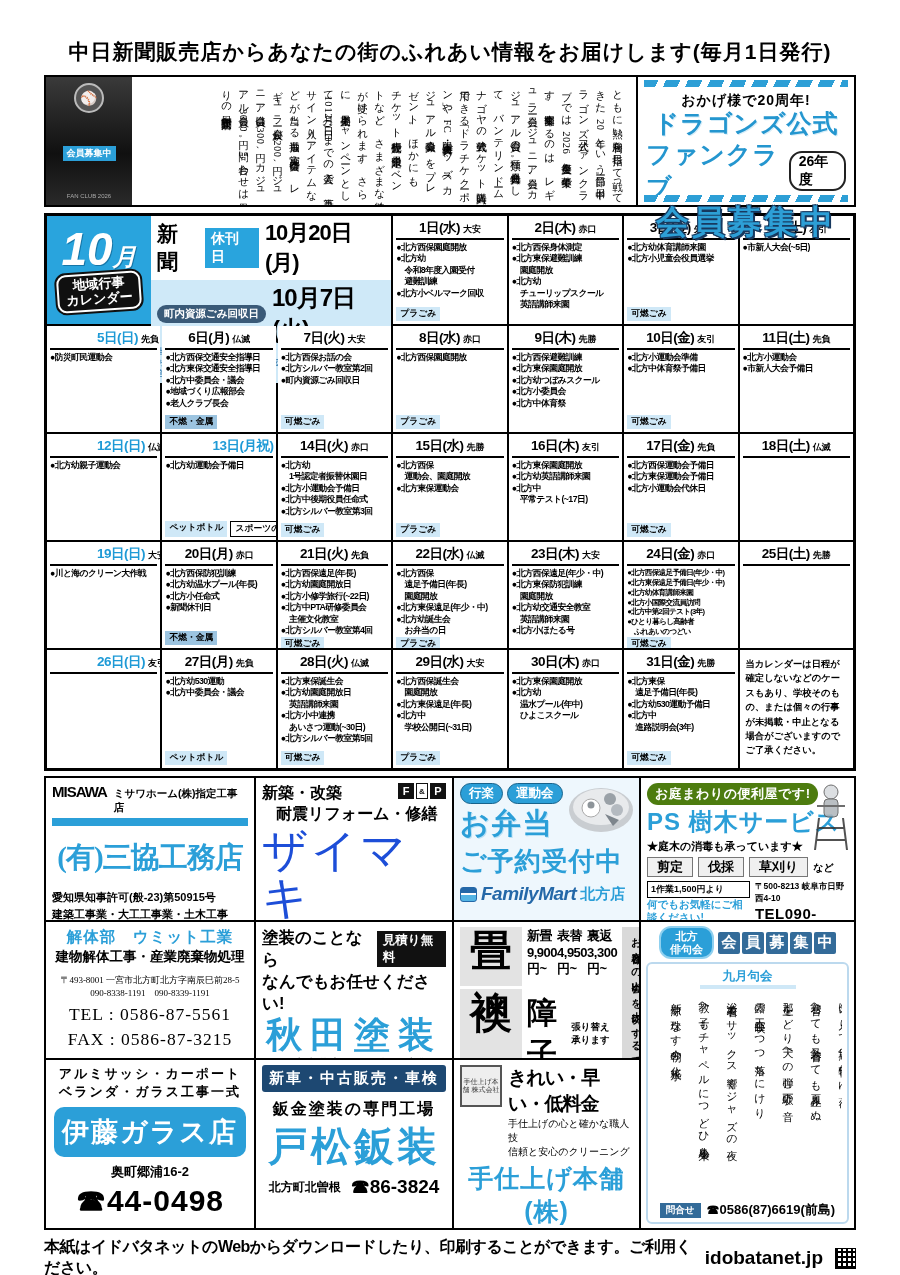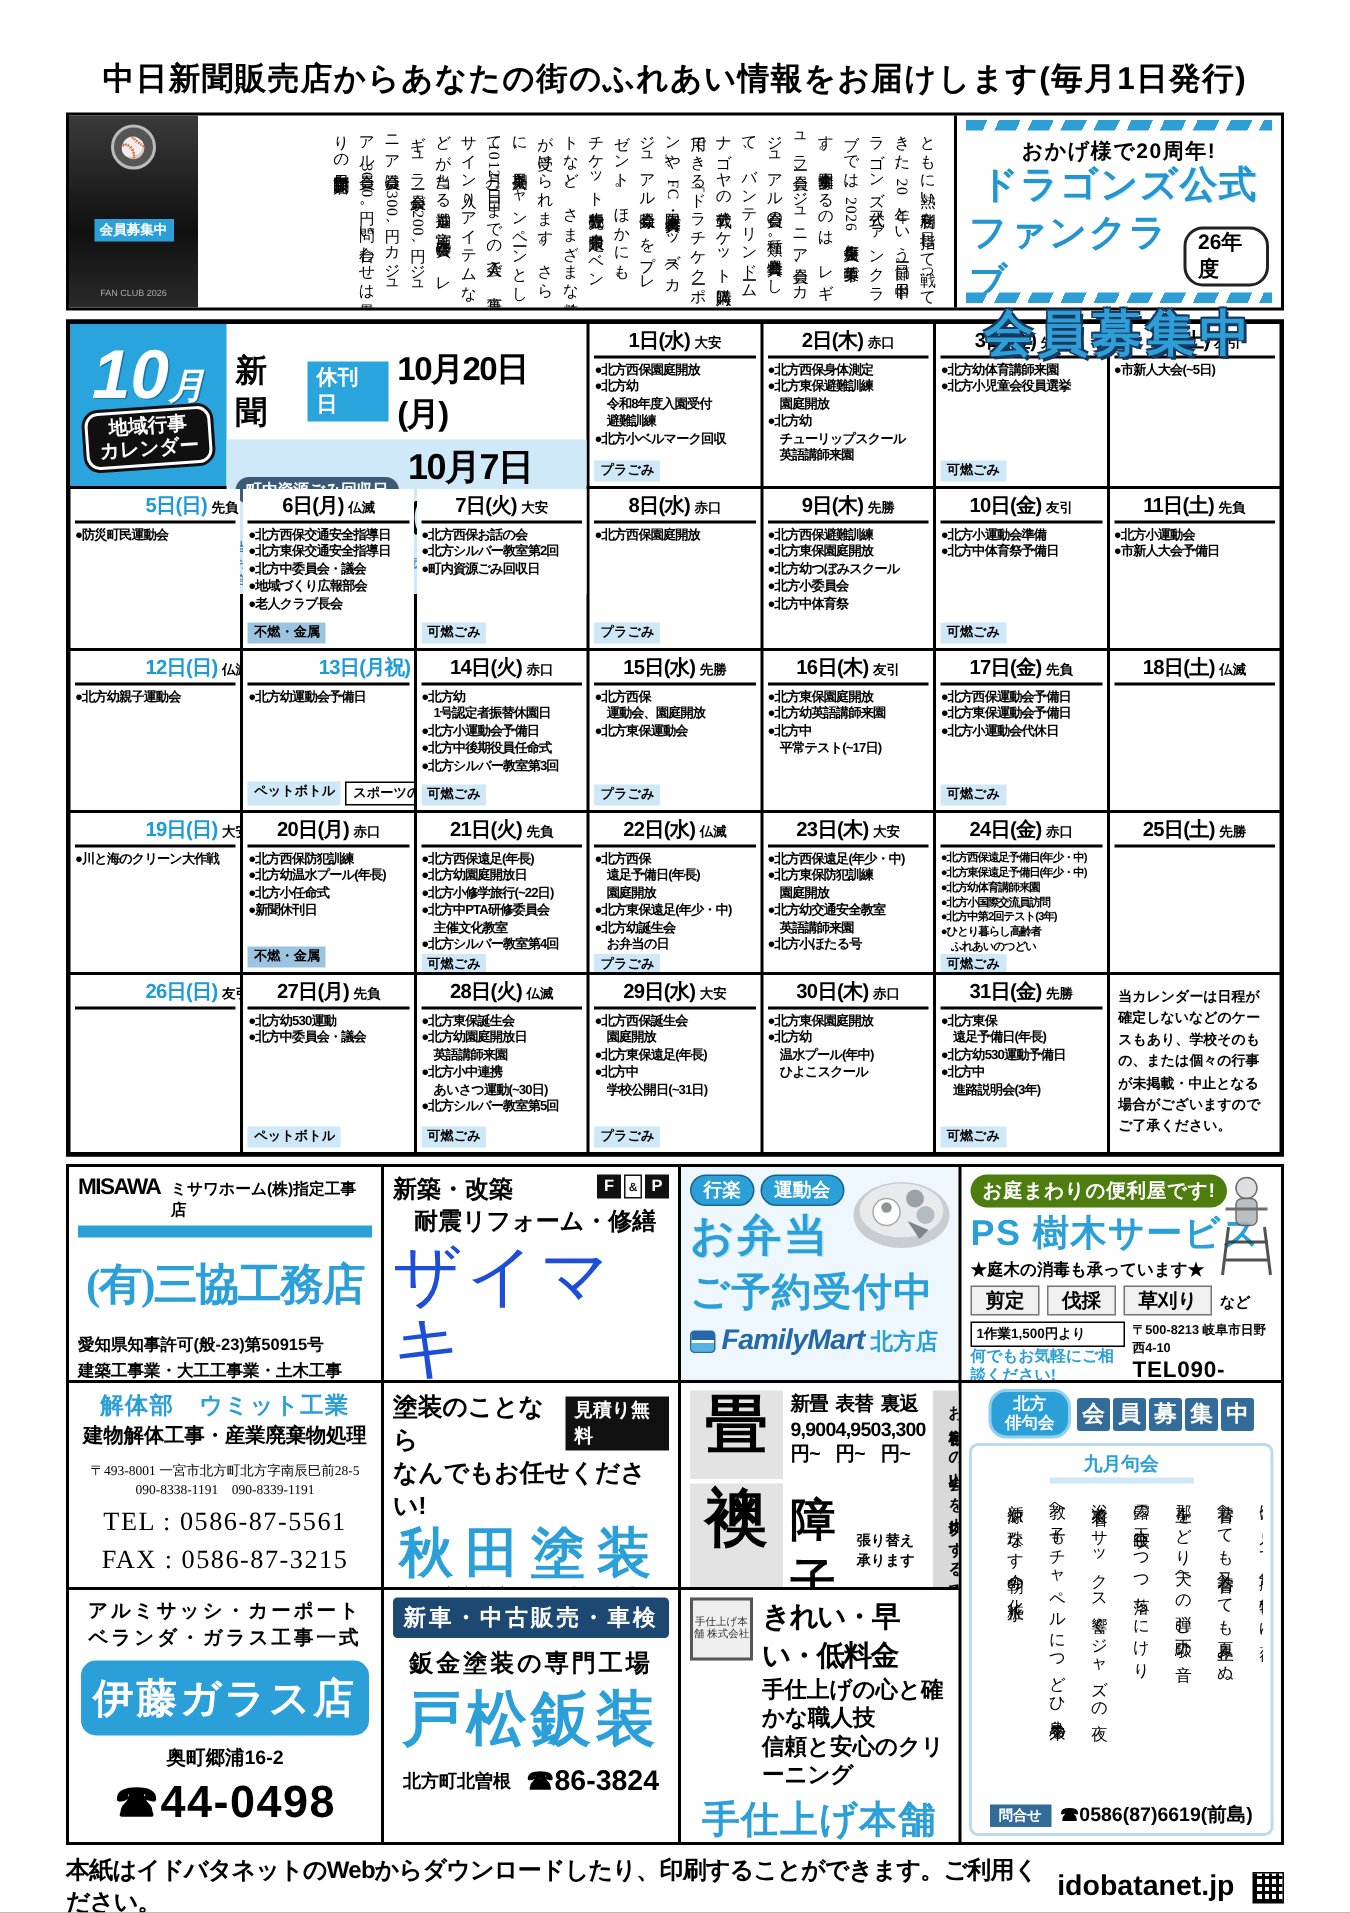--- a/index.html
+++ b/index.html
@@ -38,21 +38,21 @@
   .cal { margin-top:6px; display:grid; grid-template-columns:repeat(7,1fr);
     grid-template-rows:108px 106px 106px 106px 118px; gap:2px; background:#000; border:3px solid #000; }
   .cal-head { grid-column:1/4; background:#fff; display:flex; }
   .month-block { width:104px; flex:none; background:#29a4dd; color:#fff; display:flex; flex-direction:column;
     align-items:center; justify-content:center; gap:3px; }
   .month-line { font-style:italic; font-weight:900; line-height:.9; text-shadow:1px 1px 0 #1676a8; }
   .month-num { font-size:46px; } .month-unit { font-size:24px; }
   .month-sub { background:#101010; border:2px solid #fff; box-shadow:0 0 0 2px #101010; border-radius:9px;
     padding:2px 7px; transform:rotate(-4deg); text-align:center; font-size:13px; font-weight:900; line-height:1.15; }
   .head-right { flex:1; display:flex; flex-direction:column; }
-  .holiday-row { display:flex; align-items:center; gap:6px; padding:15px 6px 2px; }
+  .holiday-row { display:flex; align-items:center; gap:6px; padding:2px 6px 2px; }
   .np-label { font-size:21px; font-weight:900; }
   .kyukan { background:#29a4dd; color:#fff; font-size:14px; font-weight:800; padding:2px 6px; }
   .hdate { font-size:22px; font-weight:900; letter-spacing:-1px; }
   .recycle-area { flex:1; background:#cfe9f8; padding:2px 6px 3px; }
   .recycle-row { display:flex; align-items:center; gap:6px; }
   .rbadge { background:#3a5a78; color:#fff; border-radius:10px; font-size:10.5px; font-weight:700; padding:2px 7px; white-space:nowrap; }
   .rdate { font-size:24px; font-weight:900; letter-spacing:-1px; }
   .rnote { font-size:8px; color:#3f7fae; line-height:1.4; font-weight:700; }
   .rnote span { display:block; }
   .cell { background:#fff; padding:2px 3px 3px; display:flex; flex-direction:column; overflow:hidden; }
@@ -142,21 +142,21 @@
   .tt-prices { display:flex; flex-direction:row; justify-content:center; font-weight:900; font-size:13px; letter-spacing:-.5px; }
   .tt-vert { grid-row:1/3; grid-column:3; background:#d9d9d9; writing-mode:vertical-rl; font-size:10.5px; font-weight:800; padding:3px 2px; letter-spacing:1.5px; }
   .tt-shoji { display:flex; align-items:center; gap:6px; }
   .tt-shoji-big { font-size:30px; font-weight:900; font-family:"Liberation Serif",serif; letter-spacing:2px; }
   .tt-shoji-sub { font-size:9.5px; font-weight:800; }
   
   .te-head { display:flex; gap:6px; }
   .te-logo { width:42px; height:42px; border:2px solid #555; background:#eee; display:grid; place-items:center;
     font-size:7px; color:#333; text-align:center; line-height:1.2; flex:none; }
   .te-l1 { font-size:19px; font-weight:900; letter-spacing:-1px; }
-  .te-l2,.te-l3 { font-size:15px; font-weight:700; }
+  .te-l2,.te-l3 { font-size:10px; font-weight:400; }
   .te-name { color:#2b9fd8; font-size:25px; font-weight:900; text-align:center; letter-spacing:1px; margin-top:3px; }
   
   .haiku { grid-column:4; grid-row:2/4; display:flex; flex-direction:column; padding:4px 5px; }
   .h-top { display:flex; gap:4px; align-items:center; justify-content:center; margin-bottom:3px; }
   .h-club { background:#2b9fd8; color:#fff; border-radius:12px; padding:2px 9px; font-size:11px; font-weight:800; text-align:center; line-height:1.15; border:2px solid #8fd0ef; }
   .h-recruit { display:flex; gap:2px; }
   .h-recruit span { background:#336b99; color:#fff; width:22px; height:22px; display:grid; place-items:center; font-size:15px; font-weight:900; border-radius:2px; }
   .h-frame { border:2px solid #bcd9ee; border-radius:6px; padding:4px 5px 3px; flex:1; display:flex; flex-direction:column; }
   .h-meeting { color:#2b9fd8; font-weight:800; font-size:12.5px; text-align:center; width:96px; margin:0 auto 3px; border-bottom:4px solid #cfe8f7; }
   .h-poems { flex:1; display:flex; flex-direction:row-reverse; justify-content:space-around; padding:2px 2px 0; overflow:hidden; }

